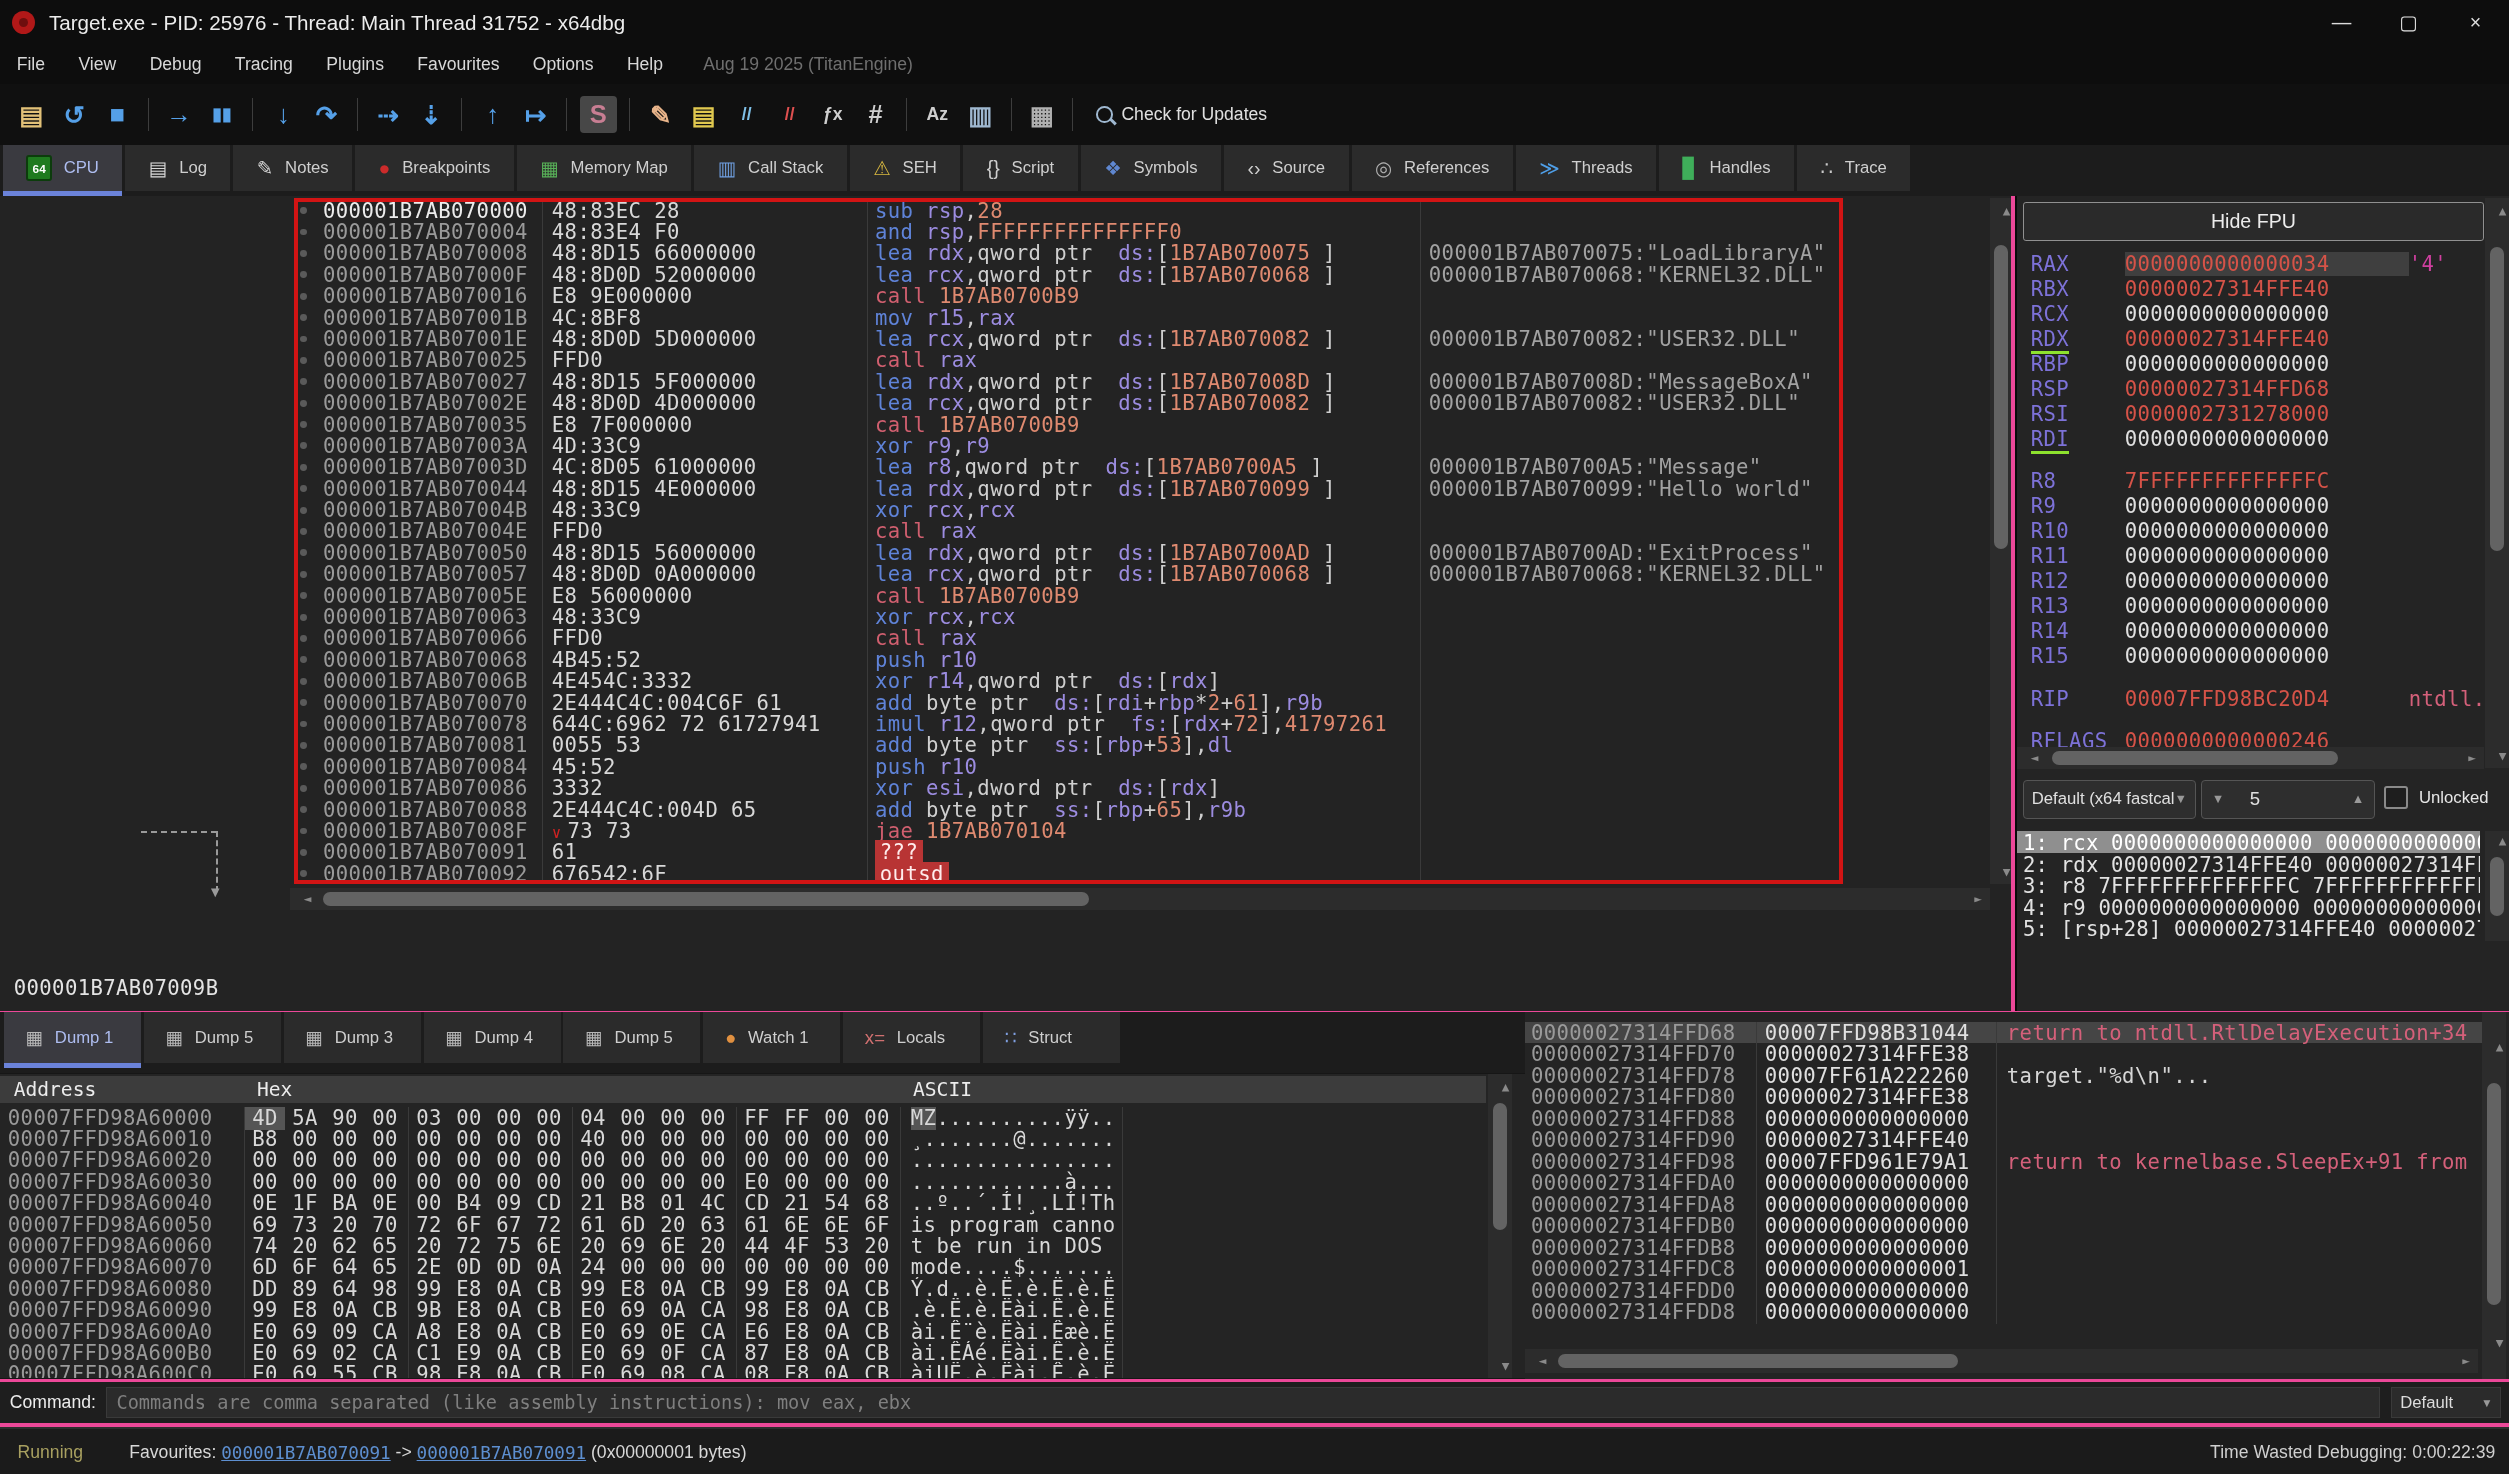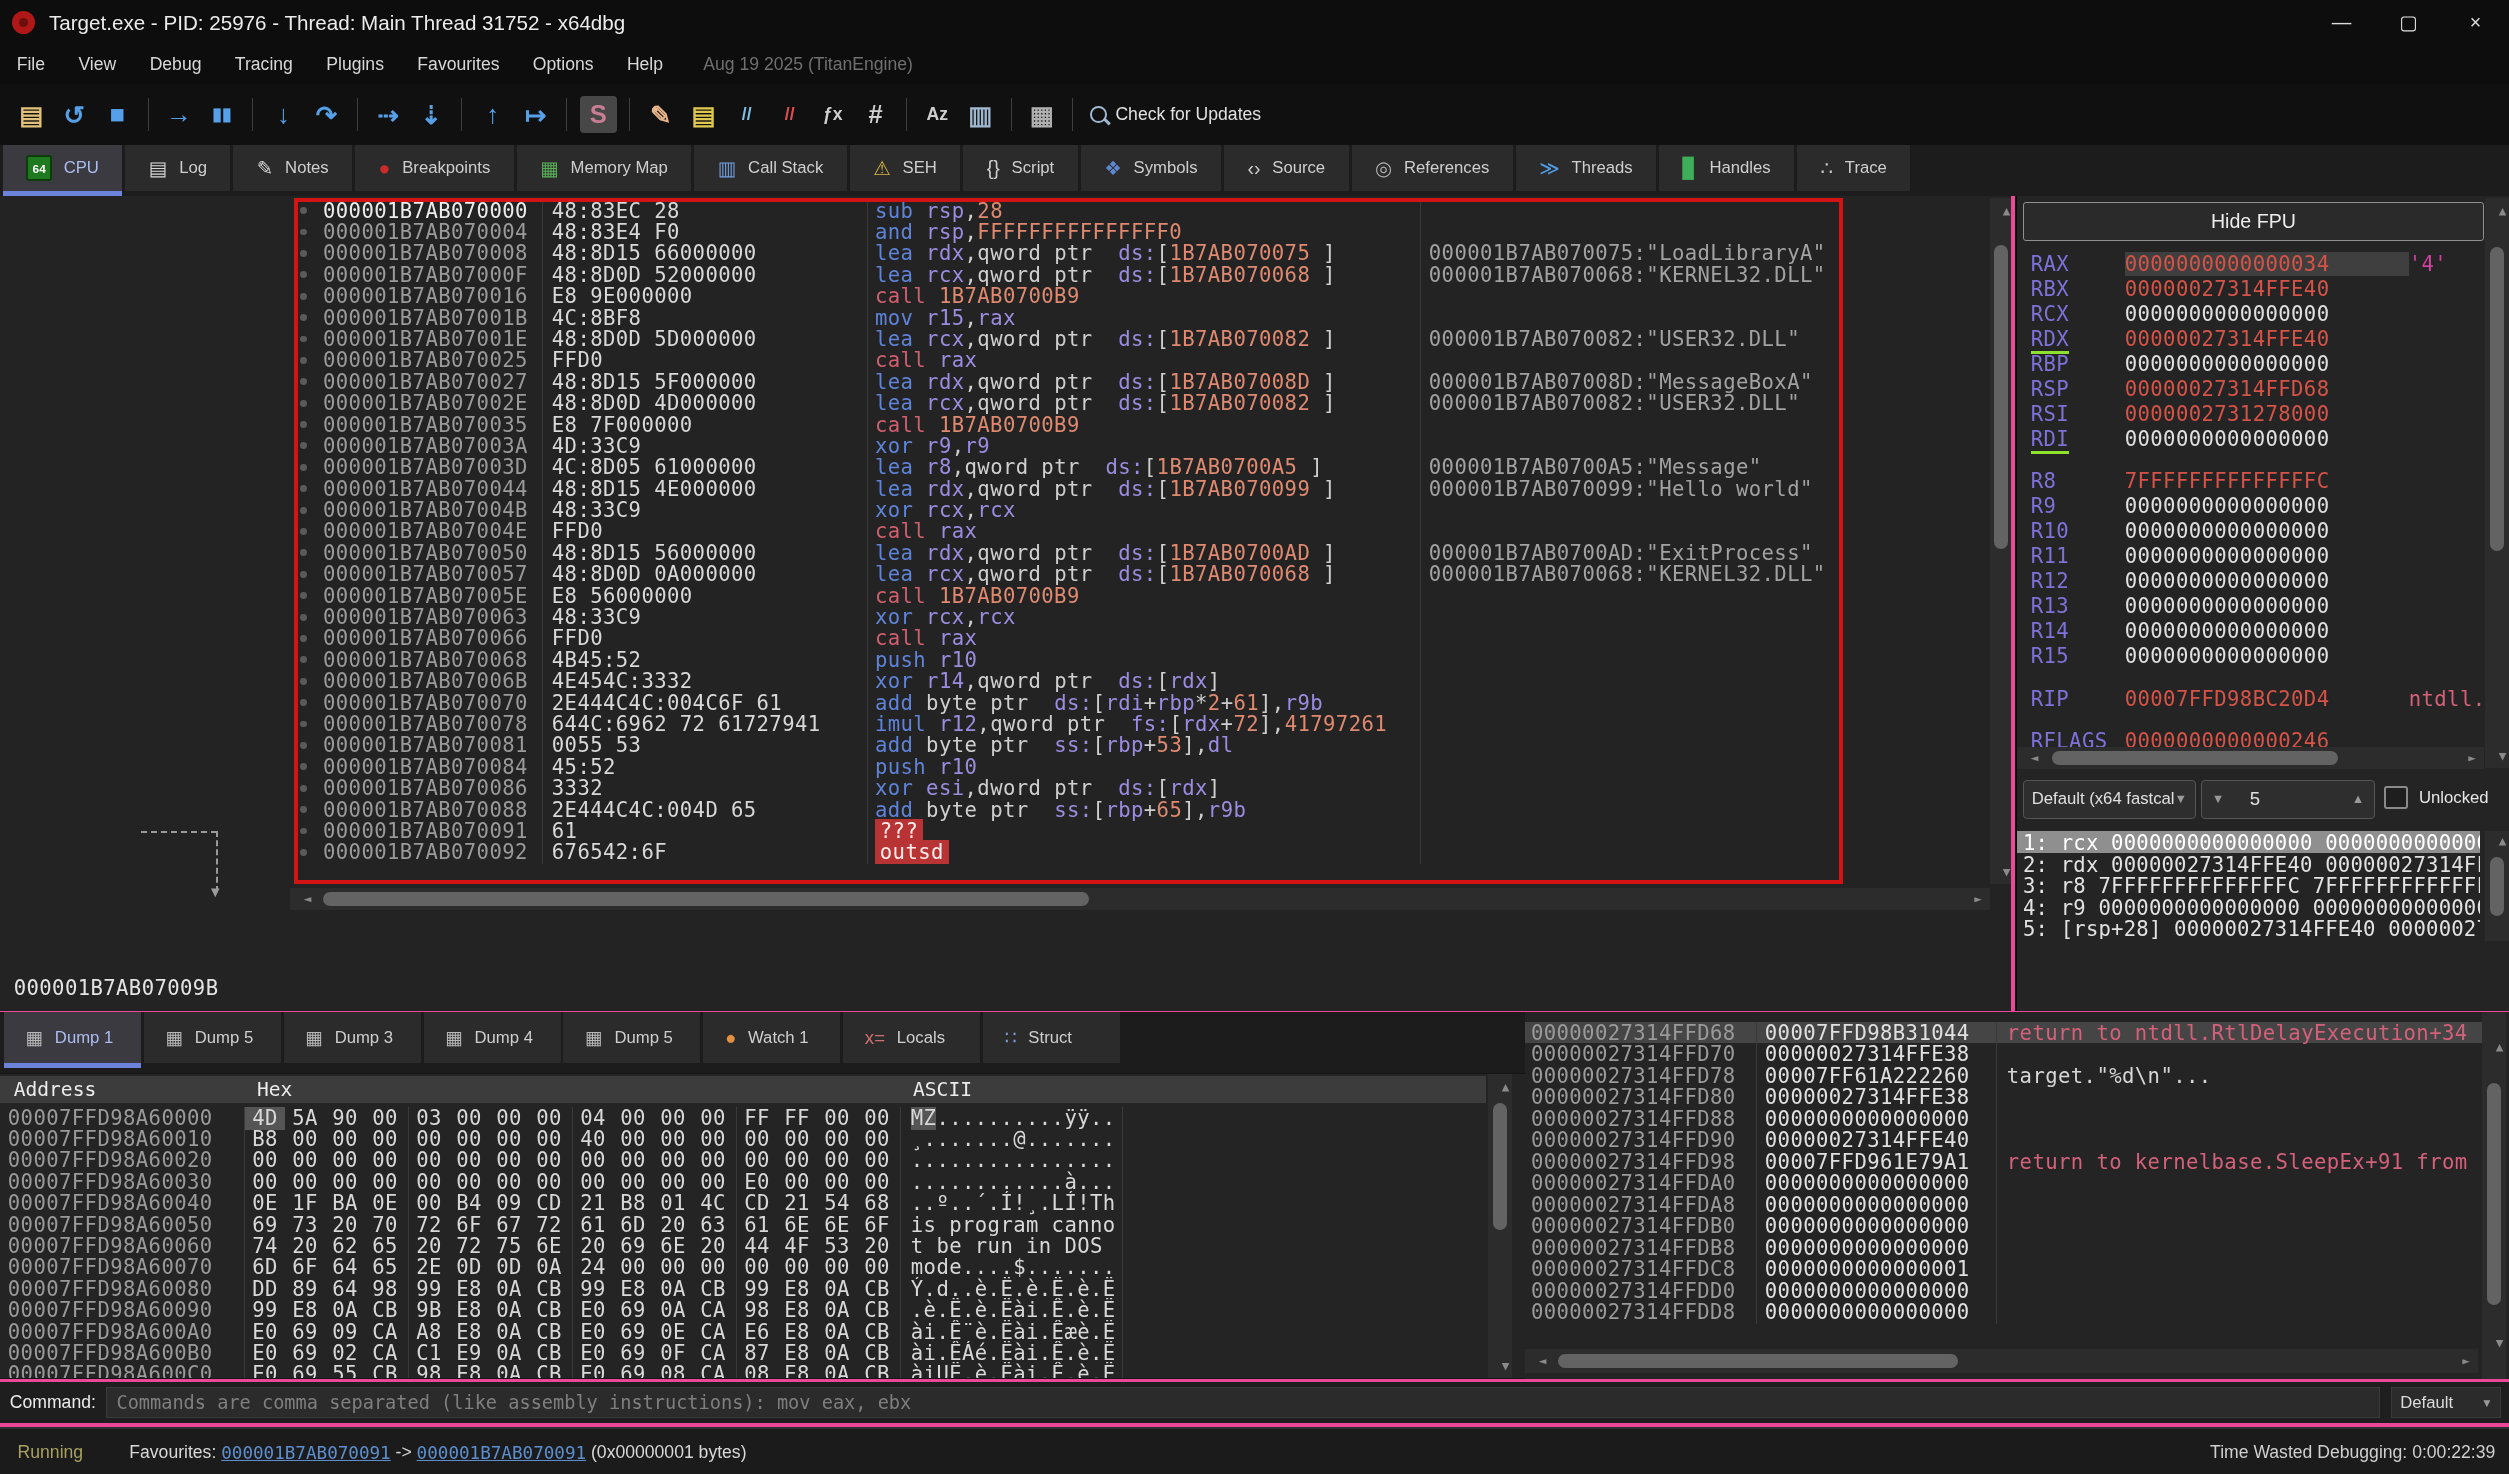--- a/index.html
+++ b/index.html
@@ -16,21 +16,21 @@
   
   #menubar{position:absolute;left:0;top:45px;width:2509px;height:39px;background:#0d0d0d;display:flex;align-items:center;}
   .menu-item{padding:0 16.7px;font-size:17.6px;color:#d8d8d8;}
   #menudate{margin-left:23.5px;font-size:17.6px;color:#6f6f6f;}
   
   #toolbar{position:absolute;left:0;top:84px;width:2509px;height:61px;background:#101010;display:flex;align-items:center;padding-left:9.8px;box-sizing:border-box;}
   .tbi{width:43px;height:43px;display:flex;align-items:center;justify-content:center;font-size:25.5px;font-weight:bold;flex:none;}
   .tbi.small{font-size:17.6px;}
   .tbi.boxed{background:#474747;border-radius:3.9px;width:37px;height:37px;margin:0 3.9px;}
   .tbsep{width:1px;height:33px;background:#3d3d3d;margin:0 8.8px;flex:none;}
-  #chk-updates{display:flex;align-items:center;margin-left:8px;}
+  #chk-updates{display:flex;align-items:center;margin-left:14px;}
   .mag{width:12.7px;height:12.7px;border:2.9px solid #9fb8d0;border-radius:50%;position:relative;margin-right:8.8px;}
   .mag:after{content:"";position:absolute;left:10.8px;top:11.8px;width:7.8px;height:2.9px;background:#9fb8d0;transform:rotate(45deg);}
   #chk-updates span.lbl{font-size:17.6px;color:#e0e0e0;}
   
   #tabbar{position:absolute;left:0;top:145px;width:2509px;height:51px;background:#1c1c1c;display:flex;align-items:flex-start;padding-left:2.9px;}
   .tab{height:46px;background:#2b2b2b;margin-right:2.9px;display:flex;align-items:center;padding:0 23.5px;position:relative;flex:none;}
   .tab .ticon{margin-right:11.8px;font-size:19.6px;}
   .tab .tlabel{font-size:16.7px;color:#cfcfcf;}
   .tab.active{background:#3a3a40;}
   .tab.active:after{content:"";position:absolute;left:0;bottom:-4.9px;height:4.9px;width:100%;background:#6b83da;}
@@ -281,20 +281,21 @@
         <div class="dr"><span class="gut"><i></i></span><span class="a">000001B7AB070063</span><span class="b">48:33C9</span><span class="i"><span class="mb">xor</span><span class="pl"> </span><span class="rg">rcx</span><span class="pl">,</span><span class="rg">rcx</span></span><span class="c"></span></div>
         <div class="dr"><span class="gut"><i></i></span><span class="a">000001B7AB070066</span><span class="b">FFD0</span><span class="i"><span class="mr">call</span><span class="pl"> </span><span class="rg">rax</span></span><span class="c"></span></div>
         <div class="dr"><span class="gut"><i></i></span><span class="a">000001B7AB070068</span><span class="b">4B45:52</span><span class="i"><span class="mb">push</span><span class="pl"> </span><span class="rg">r10</span></span><span class="c"></span></div>
         <div class="dr"><span class="gut"><i></i></span><span class="a">000001B7AB07006B</span><span class="b">4E454C:3332</span><span class="i"><span class="mb">xor</span><span class="pl"> </span><span class="rg">r14</span><span class="pl">,</span><span class="pl">qword</span><span class="pl"> </span><span class="pl">ptr</span><span class="pl"> </span><span class="pl"> </span><span class="rg">ds:</span><span class="pl">[</span><span class="rg">rdx</span><span class="pl">]</span></span><span class="c"></span></div>
         <div class="dr"><span class="gut"><i></i></span><span class="a">000001B7AB070070</span><span class="b">2E444C4C:004C6F 61</span><span class="i"><span class="mb">add</span><span class="pl"> </span><span class="pl">byte</span><span class="pl"> </span><span class="pl">ptr</span><span class="pl"> </span><span class="pl"> </span><span class="rg">ds:</span><span class="pl">[</span><span class="rg">rdi</span><span class="pl">+</span><span class="rg">rbp</span><span class="pl">*</span><span class="nm">2</span><span class="pl">+</span><span class="nm">61</span><span class="pl">]</span><span class="pl">,</span><span class="rg">r9b</span></span><span class="c"></span></div>
         <div class="dr"><span class="gut"><i></i></span><span class="a">000001B7AB070078</span><span class="b">644C:6962 72 61727941</span><span class="i"><span class="mb">imul</span><span class="pl"> </span><span class="rg">r12</span><span class="pl">,</span><span class="pl">qword</span><span class="pl"> </span><span class="pl">ptr</span><span class="pl"> </span><span class="pl"> </span><span class="rg">fs:</span><span class="pl">[</span><span class="rg">rdx</span><span class="pl">+</span><span class="nm">72</span><span class="pl">]</span><span class="pl">,</span><span class="nm">41797261</span></span><span class="c"></span></div>
         <div class="dr"><span class="gut"><i></i></span><span class="a">000001B7AB070081</span><span class="b">0055 53</span><span class="i"><span class="mb">add</span><span class="pl"> </span><span class="pl">byte</span><span class="pl"> </span><span class="pl">ptr</span><span class="pl"> </span><span class="pl"> </span><span class="rg">ss:</span><span class="pl">[</span><span class="rg">rbp</span><span class="pl">+</span><span class="nm">53</span><span class="pl">]</span><span class="pl">,</span><span class="rg">dl</span></span><span class="c"></span></div>
         <div class="dr"><span class="gut"><i></i></span><span class="a">000001B7AB070084</span><span class="b">45:52</span><span class="i"><span class="mb">push</span><span class="pl"> </span><span class="rg">r10</span></span><span class="c"></span></div>
         <div class="dr"><span class="gut"><i></i></span><span class="a">000001B7AB070086</span><span class="b">3332</span><span class="i"><span class="mb">xor</span><span class="pl"> </span><span class="rg">esi</span><span class="pl">,</span><span class="pl">dword</span><span class="pl"> </span><span class="pl">ptr</span><span class="pl"> </span><span class="pl"> </span><span class="rg">ds:</span><span class="pl">[</span><span class="rg">rdx</span><span class="pl">]</span></span><span class="c"></span></div>
         <div class="dr"><span class="gut"><i></i></span><span class="a">000001B7AB070088</span><span class="b">2E444C4C:004D 65</span><span class="i"><span class="mb">add</span><span class="pl"> </span><span class="pl">byte</span><span class="pl"> </span><span class="pl">ptr</span><span class="pl"> </span><span class="pl"> </span><span class="rg">ss:</span><span class="pl">[</span><span class="rg">rbp</span><span class="pl">+</span><span class="nm">65</span><span class="pl">]</span><span class="pl">,</span><span class="rg">r9b</span></span><span class="c"></span></div>
+        <div class="dr"><span class="gut"><i></i></span><span class="a">000001B7AB07008F</span><span class="b"><span class="jmark">∨</span>73 73</span><span class="i"><span class="mr">jae</span><span class="pl"> </span><span class="nm">1B7AB070104</span></span><span class="c"></span></div>
         <div class="dr"><span class="gut"><i></i></span><span class="a">000001B7AB070091</span><span class="b">61</span><span class="i"><span class="inv">???</span></span><span class="c"></span></div>
         <div class="dr"><span class="gut"><i></i></span><span class="a">000001B7AB070092</span><span class="b">676542:6F</span><span class="i"><span class="inv">outsd</span></span><span class="c"></span></div>
       </div>
     <div id="jmph"></div>
     <div id="jmpv"></div>
     <div id="jmpa">▼</div>
     <div id="redrect"></div>
     <div class="sb" style="left:290px;top:692px;width:1700px;height:21.6px;">
       <span class="ar" style="left:2px;top:0;width:19.6px;height:21.6px;">◄</span>
       <span class="th" style="left:33px;top:3.9px;width:766px;height:13.7px;"></span>

